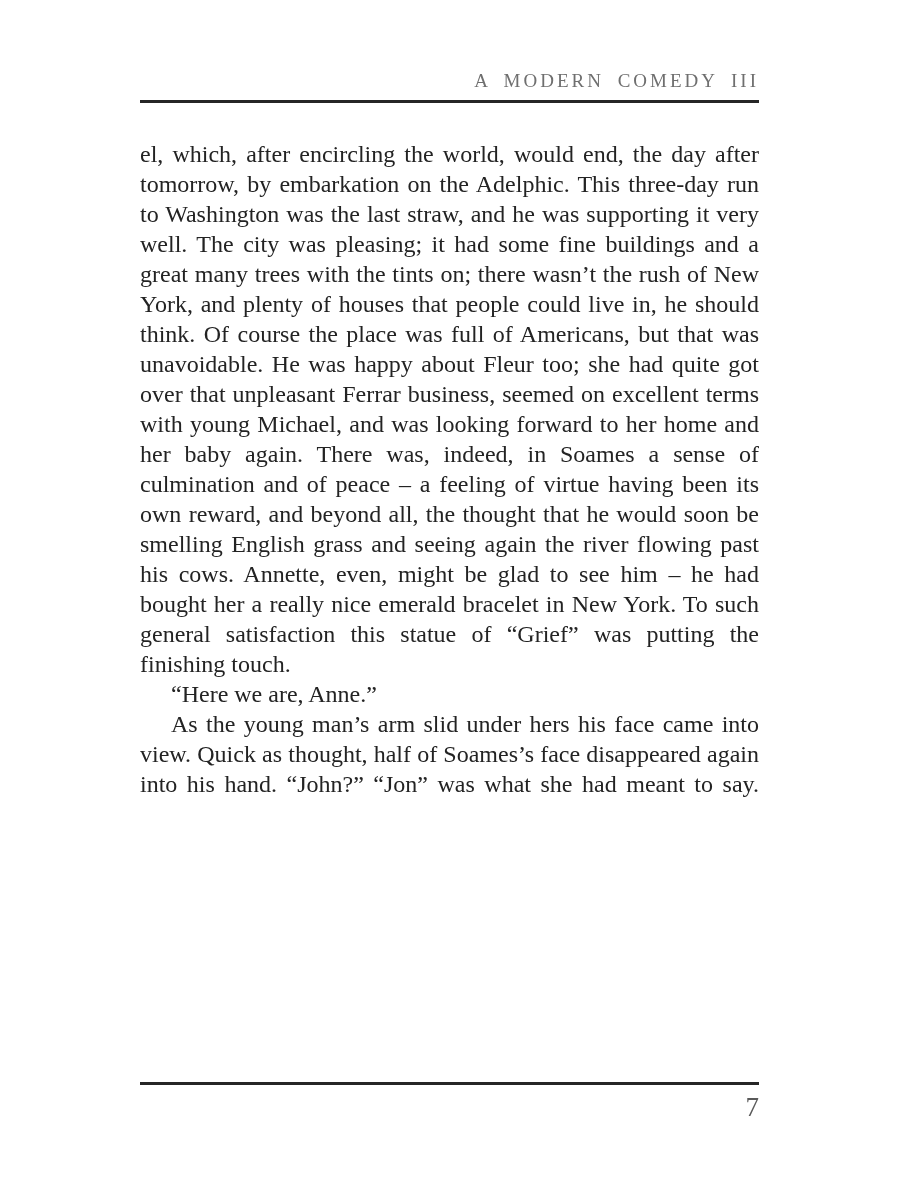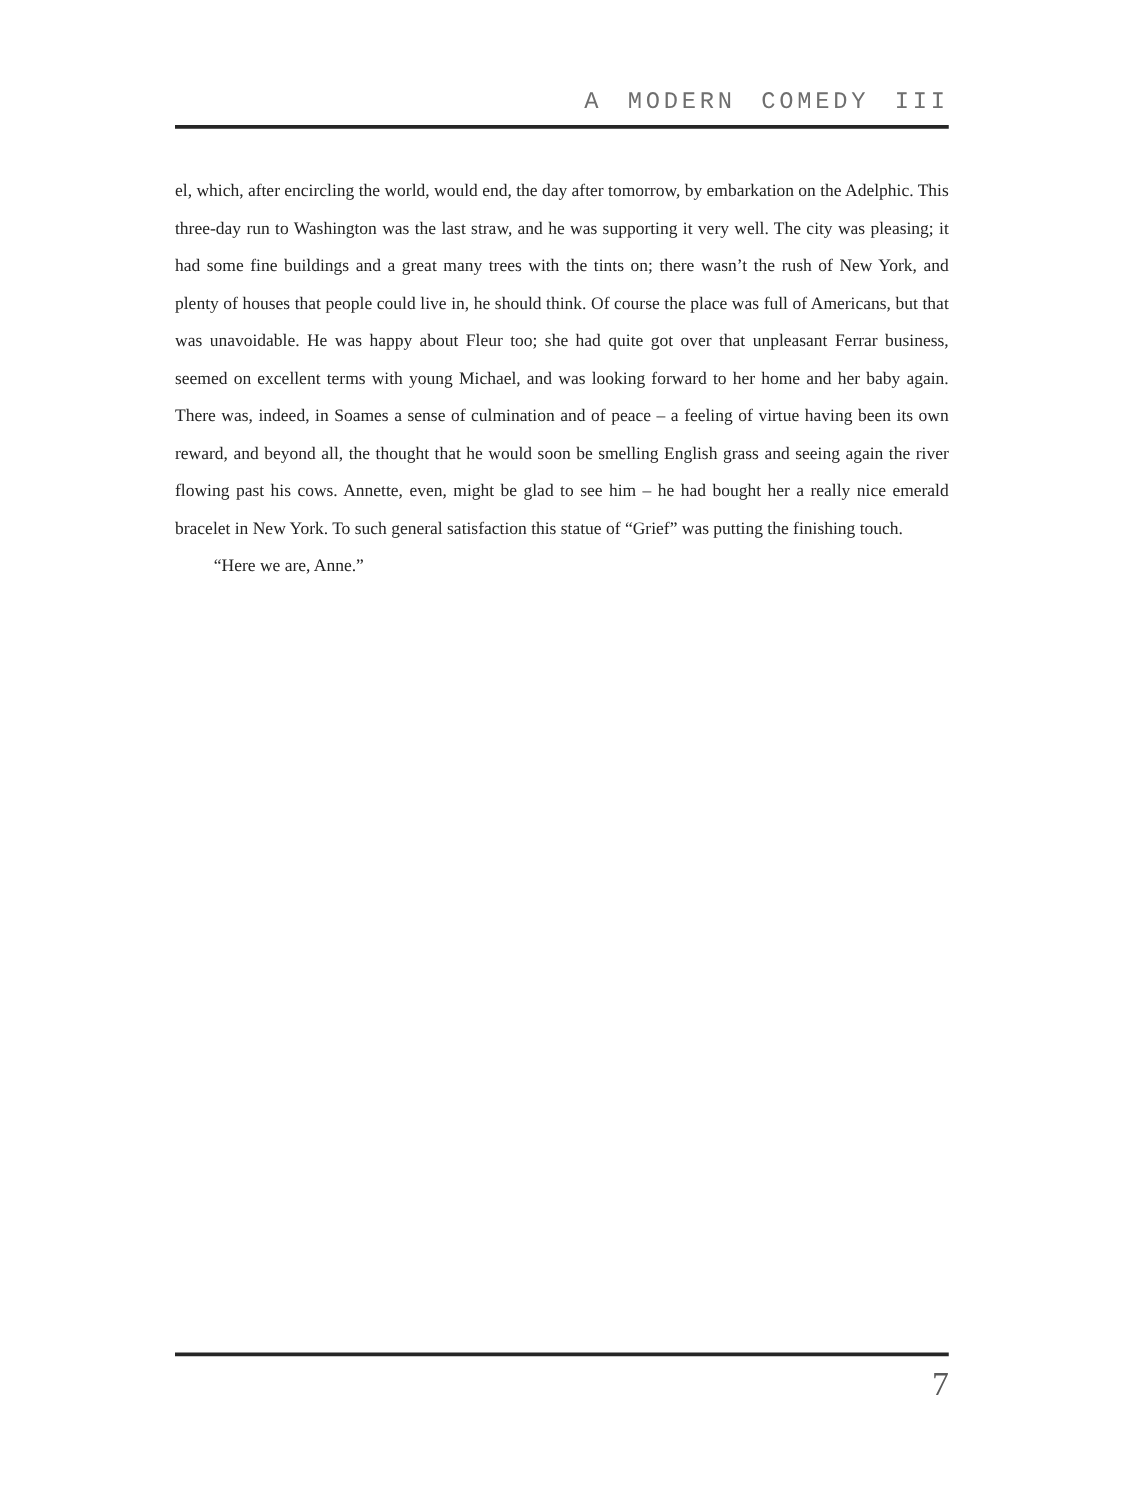--- a/index.html
+++ b/index.html
@@ -22,39 +22,39 @@
   .running-title {
     position: absolute;
     top: 70px;
     left: 140px;
     width: 619px;
     text-align: right;
     font-size: 19px;
     letter-spacing: 3px;
     word-spacing: 6px;
     color: var(--header-text);
-    font-family: Liberation Mono, monospace;
+    font-family: Liberation Serif, serif;
     text-transform: uppercase;
   }
   .rule {
     position: absolute;
     left: 140px;
     width: 619px;
     height: 3px;
     background: var(--rule);
   }
   .rule-top { top: 100px; }
   .rule-bottom { top: 1082px; }
   .body-text {
     position: absolute;
     top: 139px;
     left: 140px;
     width: 619px;
     color: var(--body-text);
-    font-size: 14px;
+    font-size: 24px;
     line-height: 30px;
     text-align: justify;
     hyphens: auto;
     -webkit-hyphens: auto;
   }
   .para { text-align: justify; }
   .para.indent { text-indent: 31px; font-family: Liberation Serif, serif; }
   .para.justify-last { text-align-last: justify; }
   .page-number {
     position: absolute;
@@ -72,19 +72,20 @@
 
 <div class="page">
 
   <div class="running-title">A MODERN COMEDY III</div>
 
   <div class="rule rule-top"></div>
 
   <div class="body-text">
     <p class="para">el, which, after encircling the world, would end, the day after tomorrow, by embarkation on the Adelphic. This three-day run to Washington was the last straw, and he was supporting it very well. The city was pleasing; it had some fine buildings and a great many trees with the tints on; there wasn’t the rush of New York, and plenty of houses that people could live in, he should think. Of course the place was full of Americans, but that was unavoidable. He was happy about Fleur too; she had quite got over that unpleasant Ferrar business, seemed on excellent terms with young Michael, and was looking forward to her home and her baby again. There was, indeed, in Soames a sense of culmination and of peace – a feeling of virtue having been its own reward, and beyond all, the thought that he would soon be smelling English grass and seeing again the river flowing past his cows. Annette, even, might be glad to see him – he had bought her a really nice emerald bracelet in New York. To such general satisfaction this statue of “Grief” was putting the finishing touch.</p>
     <p class="para indent">“Here we are, Anne.”</p>
+    <p class="para indent justify-last">As the young man’s arm slid under hers his face came into view. Quick as thought, half of Soames’s face disappeared again into his hand. “John?” “Jon” was what she had meant to say.</p>
   </div>
 
   <div class="rule rule-bottom"></div>
 
   <div class="page-number">7</div>
 
 </div>
 
 </body></html>

